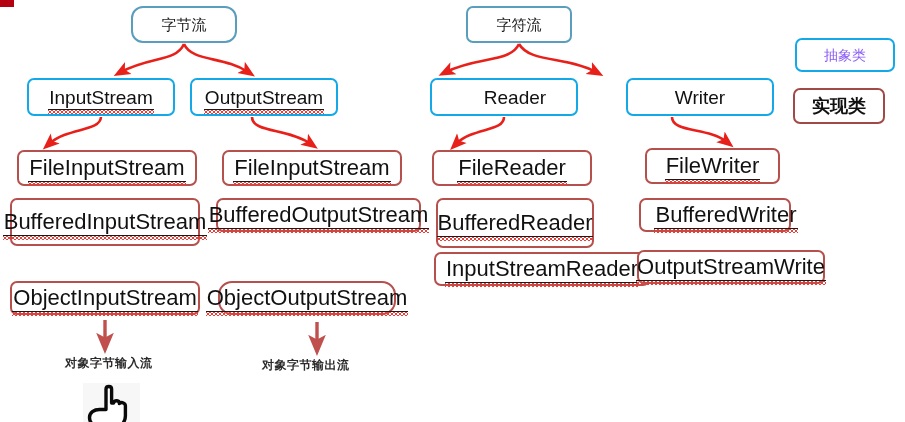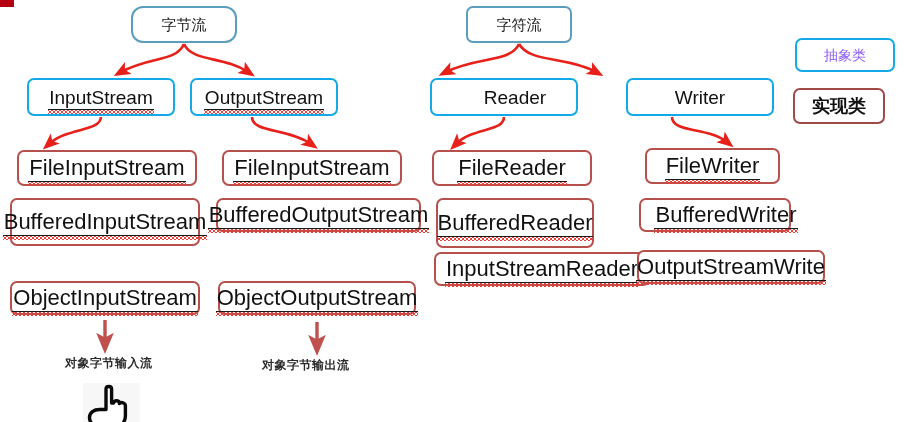--- a/index.html
+++ b/index.html
@@ -137,21 +137,21 @@
   <div class="node n-impl ul sq" style="left:434px;top:252px;width:216px;height:34px;">
     <span class="txt">InputStreamReader</span>
   </div>
   <div class="node n-impl ul sq" style="left:637px;top:250px;width:188px;height:34px;">
     <span class="txt">OutputStreamWrite</span>
   </div>
 
   <div class="node n-impl ul sq" style="left:10px;top:281px;width:190px;height:34px;">
     <span class="txt">ObjectInputStream</span>
   </div>
-  <div class="node n-impl ul sq" style="left:218px;top:281px;width:198px;height:34px;">
+  <div class="node n-impl ul sq" style="left:218px;top:281px;width:178px;height:34px;border-radius:14px;">
     <span class="txt">ObjectOutputStream</span>
   </div>
 
   <div class="node legend-abs" style="left:795px;top:38px;width:100px;height:34px;">
     <span class="txt">抽象类</span>
   </div>
   <div class="node legend-impl" style="left:793px;top:88px;width:92px;height:36px;">
     <span class="txt">实现类</span>
   </div>
 

